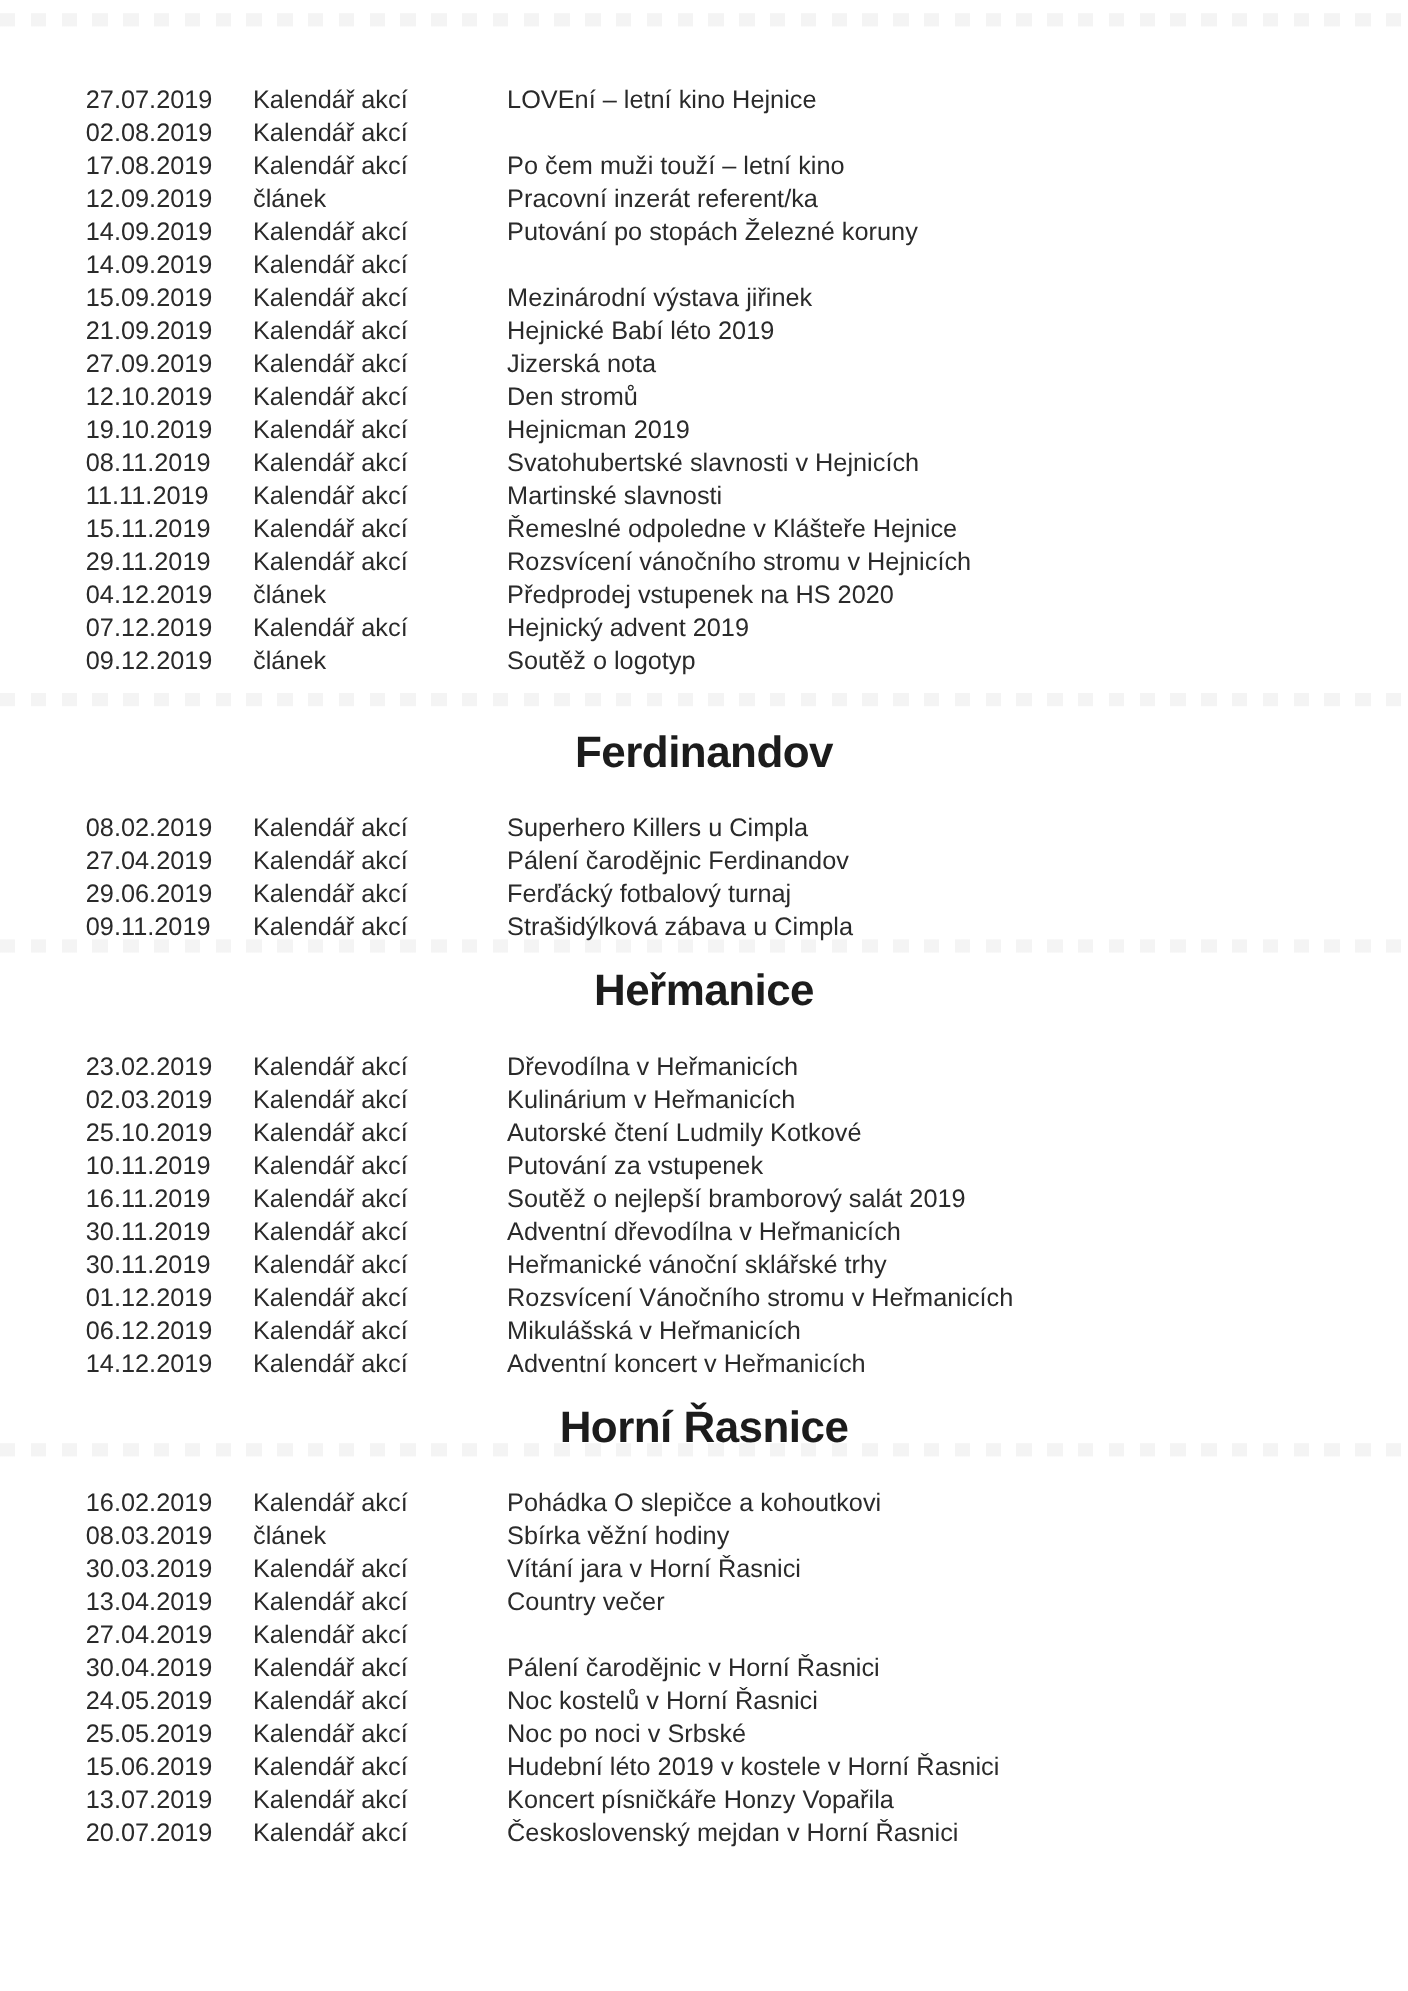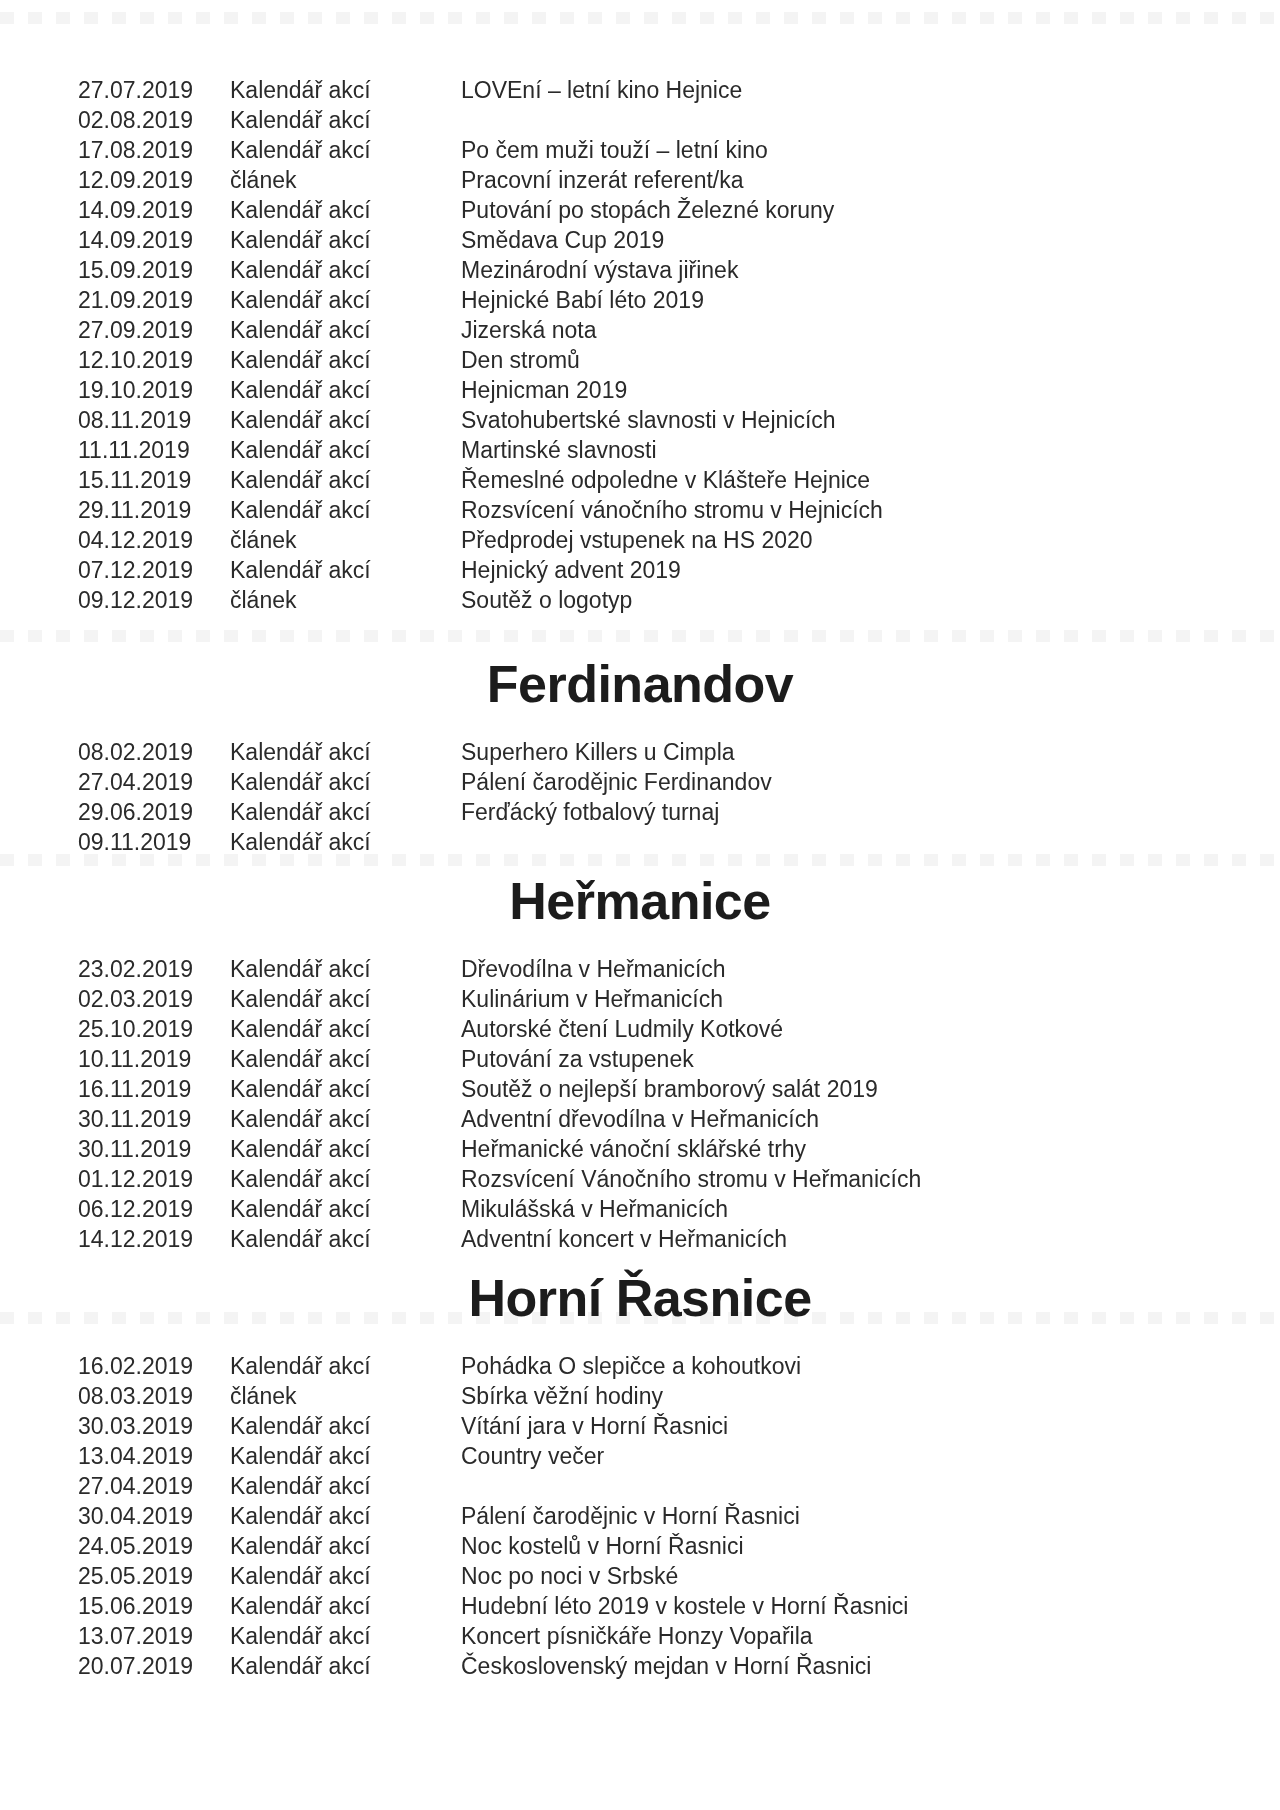--- a/index.html
+++ b/index.html
@@ -36,21 +36,21 @@
   }
   .event-row .cell{
     display:block;
     overflow:visible;
   }
   .section-heading{
     height:44px;
     line-height:44px;
     margin:22px 0 31px 0;
     text-align:center;
-    font-size:52px;
+    font-size:40px;
     font-weight:bold;
     letter-spacing:-0.5px;
     color:#1c1c1c;
     white-space:nowrap;
   }
   .section-heading.first{
     margin-top:47px;
   }
 </style>
 </head>
@@ -83,21 +83,20 @@
     <span class="cell">Pracovní inzerát referent/ka</span>
   </div>
       <div class="event-row">
     <span class="cell">14.09.2019</span>
     <span class="cell">Kalendář akcí</span>
     <span class="cell">Putování po stopách Železné koruny</span>
   </div>
       <div class="event-row">
     <span class="cell">14.09.2019</span>
     <span class="cell">Kalendář akcí</span>
-    <span class="cell">Smědava Cup 2019</span>
   </div>
       <div class="event-row">
     <span class="cell">15.09.2019</span>
     <span class="cell">Kalendář akcí</span>
     <span class="cell">Mezinárodní výstava jiřinek</span>
   </div>
       <div class="event-row">
     <span class="cell">21.09.2019</span>
     <span class="cell">Kalendář akcí</span>
     <span class="cell">Hejnické Babí léto 2019</span>
@@ -164,20 +163,21 @@
     <span class="cell">Pálení čarodějnic Ferdinandov</span>
   </div>
       <div class="event-row">
     <span class="cell">29.06.2019</span>
     <span class="cell">Kalendář akcí</span>
     <span class="cell">Ferďácký fotbalový turnaj</span>
   </div>
       <div class="event-row">
     <span class="cell">09.11.2019</span>
     <span class="cell">Kalendář akcí</span>
+    <span class="cell">Strašidýlková zábava u Cimpla</span>
   </div>
       <div class="section-heading">Heřmanice</div>
       <div class="event-row">
     <span class="cell">23.02.2019</span>
     <span class="cell">Kalendář akcí</span>
     <span class="cell">Dřevodílna v Heřmanicích</span>
   </div>
       <div class="event-row">
     <span class="cell">02.03.2019</span>
     <span class="cell">Kalendář akcí</span>

